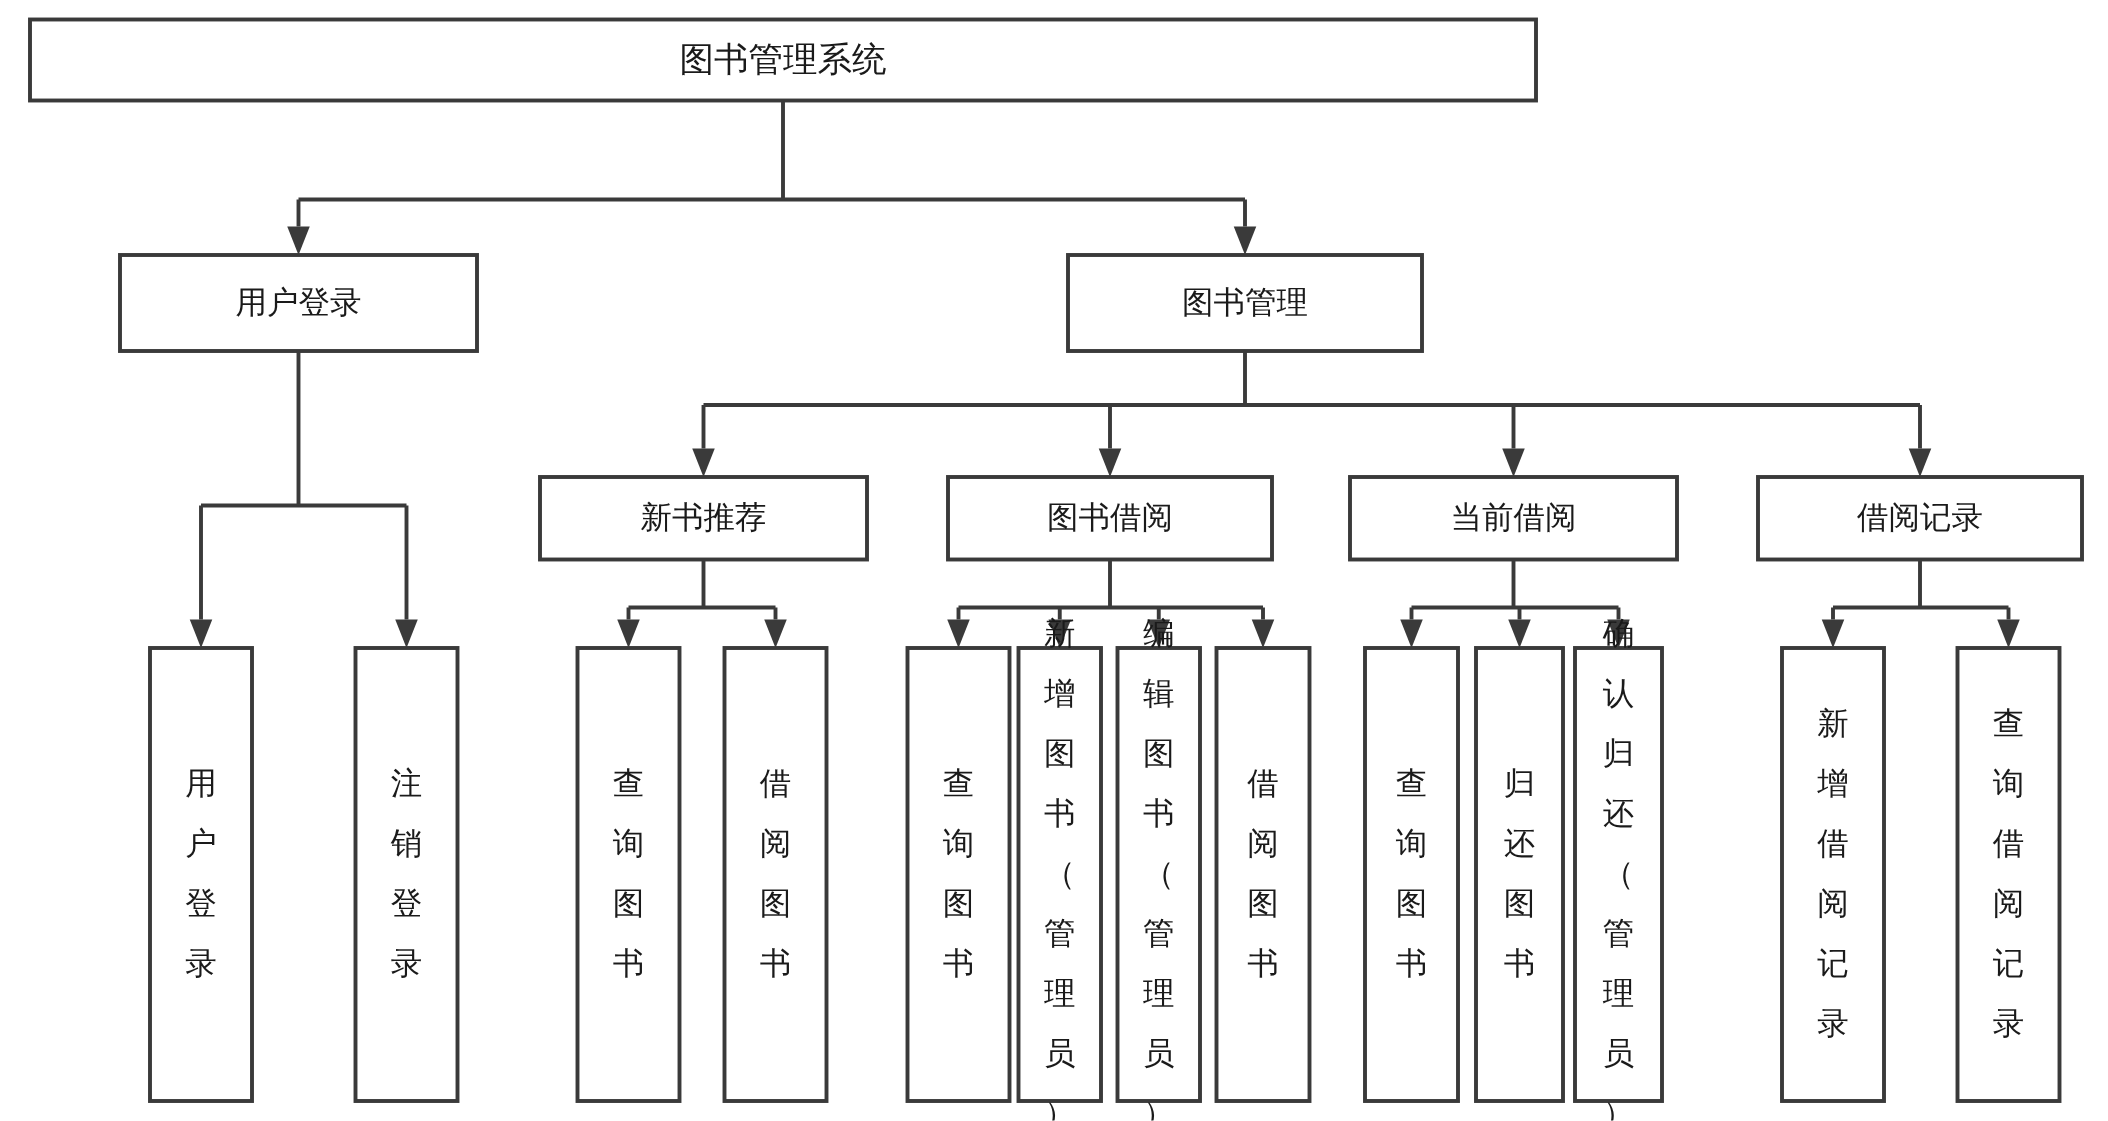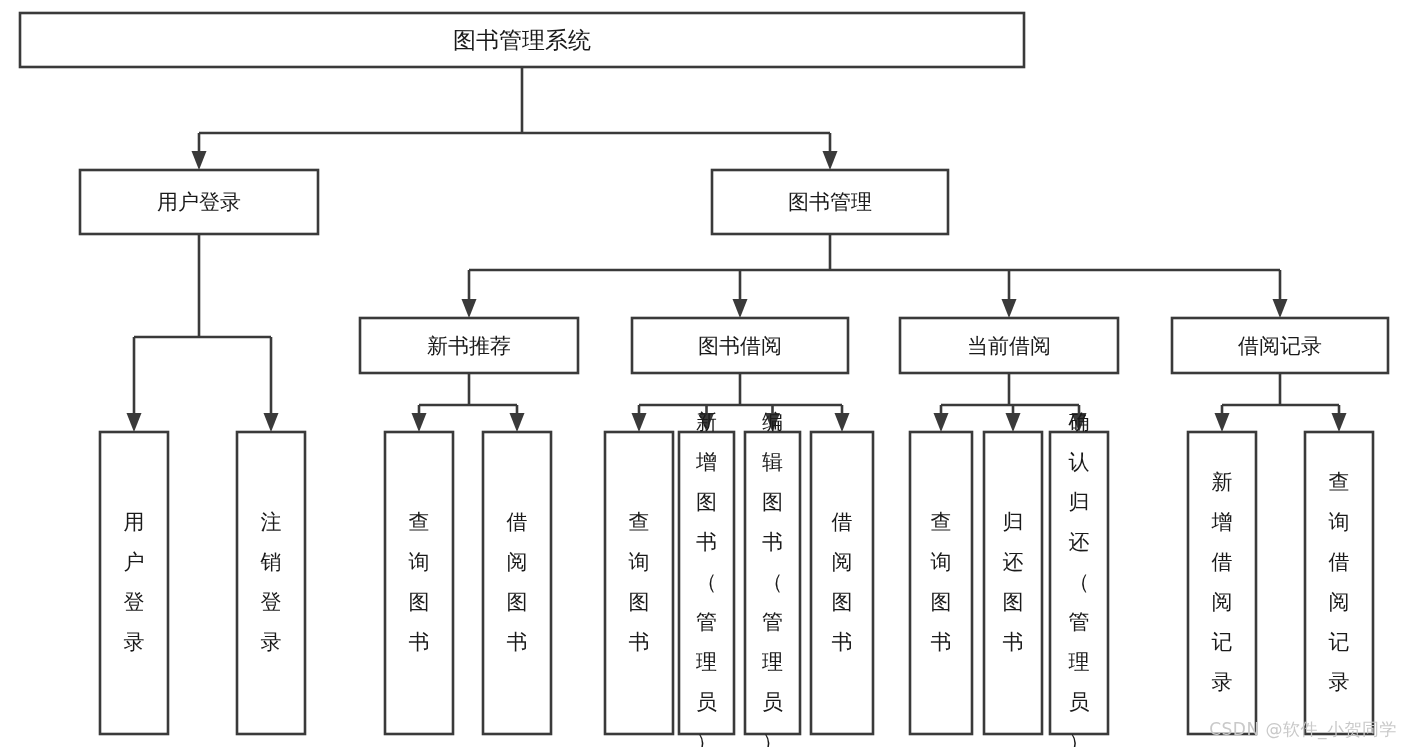--- a/index.html
+++ b/index.html
@@ -163,15 +163,14 @@
       <line x1="1222" y1="405" x2="1222" y2="413" class="connector"></line>
       <polygon points="1214.5,413 1229.5,413 1222,432" class="arrow-head"></polygon>
       <rect x="1188" y="432" width="68" height="302" class="node-box"></rect>
       <text x="1222" y="0" class="leaf-label"><tspan x="1222" y="489">新</tspan><tspan x="1222" y="529">增</tspan><tspan x="1222" y="569">借</tspan><tspan x="1222" y="609">阅</tspan><tspan x="1222" y="649">记</tspan><tspan x="1222" y="689">录</tspan></text>
       <line x1="1339" y1="405" x2="1339" y2="413" class="connector"></line>
       <polygon points="1331.5,413 1346.5,413 1339,432" class="arrow-head"></polygon>
       <rect x="1305" y="432" width="68" height="302" class="node-box"></rect>
       <text x="1339" y="0" class="leaf-label"><tspan x="1339" y="489">查</tspan><tspan x="1339" y="529">询</tspan><tspan x="1339" y="569">借</tspan><tspan x="1339" y="609">阅</tspan><tspan x="1339" y="649">记</tspan><tspan x="1339" y="689">录</tspan></text>
     </svg>
 
-  <div class="watermark">CSDN @软件_小贺同学</div>
 
 </div>
 
 </body></html>

